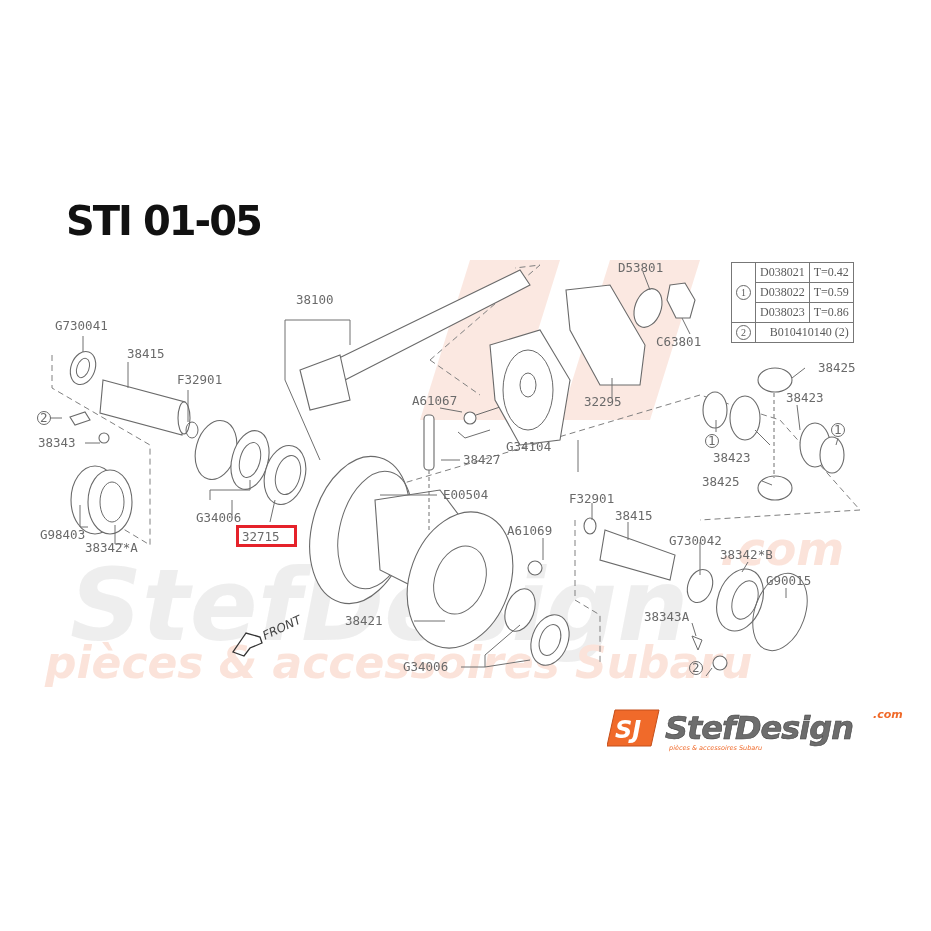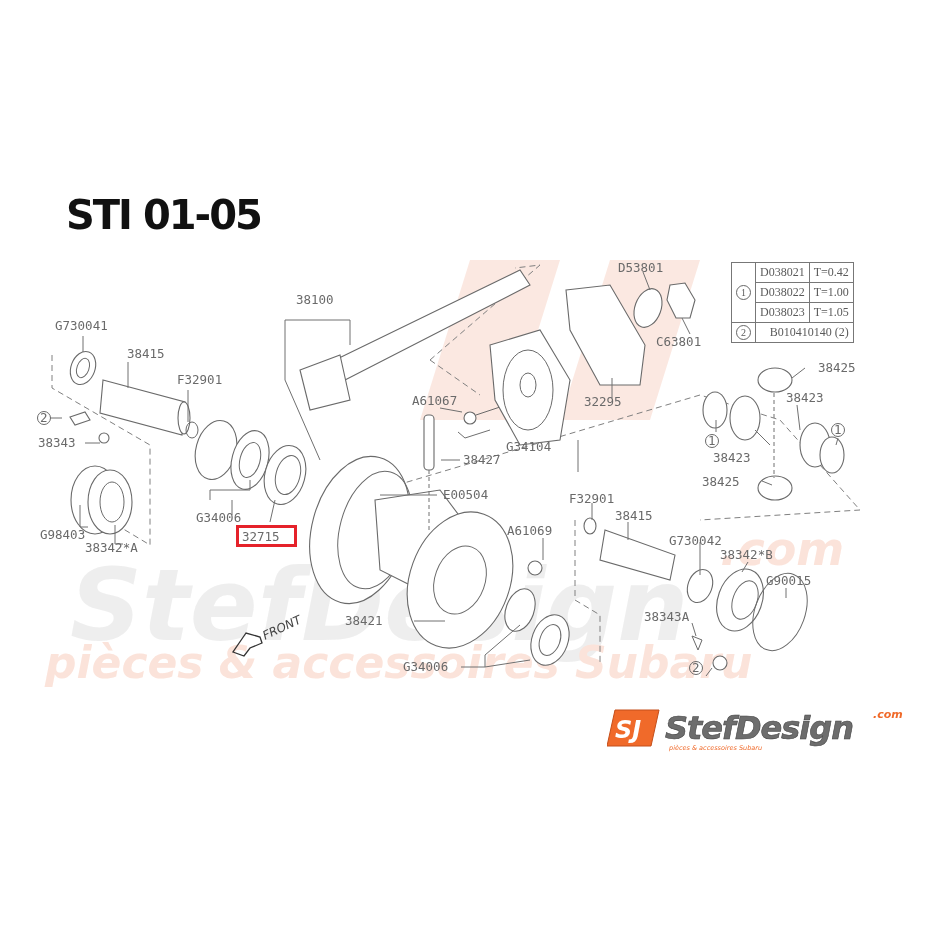--- a/index.html
+++ b/index.html
@@ -1,17 +1,17 @@
 <!DOCTYPE html>
 <html><head>
 <meta charset="utf-8">
 <style>
   html, body { margin:0; padding:0; background:#ffffff; }
   body { width:931px; height:931px; position:relative; overflow:hidden; font-family:"Liberation Sans", sans-serif; }
-  .title { position:absolute; left:66px; top:192px; font-family:"DejaVu Sans", sans-serif; font-weight:bold; font-size:40px; letter-spacing:-2px; color:#111; }
+  .title { position:absolute; left:66px; top:198px; font-family:"DejaVu Sans", sans-serif; font-weight:bold; font-size:40px; letter-spacing:-2px; color:#111; }
   svg.diagram { position:absolute; left:0; top:0; }
   .lbl { font-family:"DejaVu Sans Mono", monospace; font-size:12.5px; fill:#6a6a6a; }
   .ln { stroke:#707070; stroke-width:1; fill:none; }
   .part { stroke:#6a6a6a; stroke-width:1.1; fill:#ffffff; }
   .partf { stroke:#6a6a6a; stroke-width:1; fill:none; }
   .dash { stroke:#808080; stroke-width:1; fill:none; stroke-dasharray:6 4; }
   .wm { font-family:"DejaVu Sans", sans-serif; font-style:italic; font-weight:bold; }
   .tbl { position:absolute; left:731px; top:262px; border-collapse:collapse; font-family:"DejaVu Sans Mono", monospace; font-size:12px; color:#5a5a5a; background:#fff; }
   .tbl td { border:1px solid #777; padding:1px 4px; height:17px;font-family:Liberation Serif, serif; }
   .circ { display:inline-block; width:13px; height:13px; border:1px solid #666; border-radius:50%; text-align:center; line-height:13px; font-size:10px; }
@@ -158,25 +158,25 @@
 
 <table class="tbl">
   <tbody>
       <tr>
     <td rowspan="3" style="text-align:center;"><span class="circ">1</span></td>
     <td>D038021</td>
     <td>T=0.42</td>
   </tr>
   <tr>
     <td>D038022</td>
-    <td>T=1.00</td>
+    <td>T=0.59</td>
   </tr>
   <tr>
     <td>D038023</td>
-    <td>T=1.05</td>
+    <td>T=0.86</td>
   </tr>
   <tr>
     <td style="text-align:center;"><span class="circ">2</span></td>
     <td colspan="2" style="text-align:right;">B010410140 (2)</td>
   </tr>
 </tbody>
   </table>
 
 <div class="hl"></div>
 

